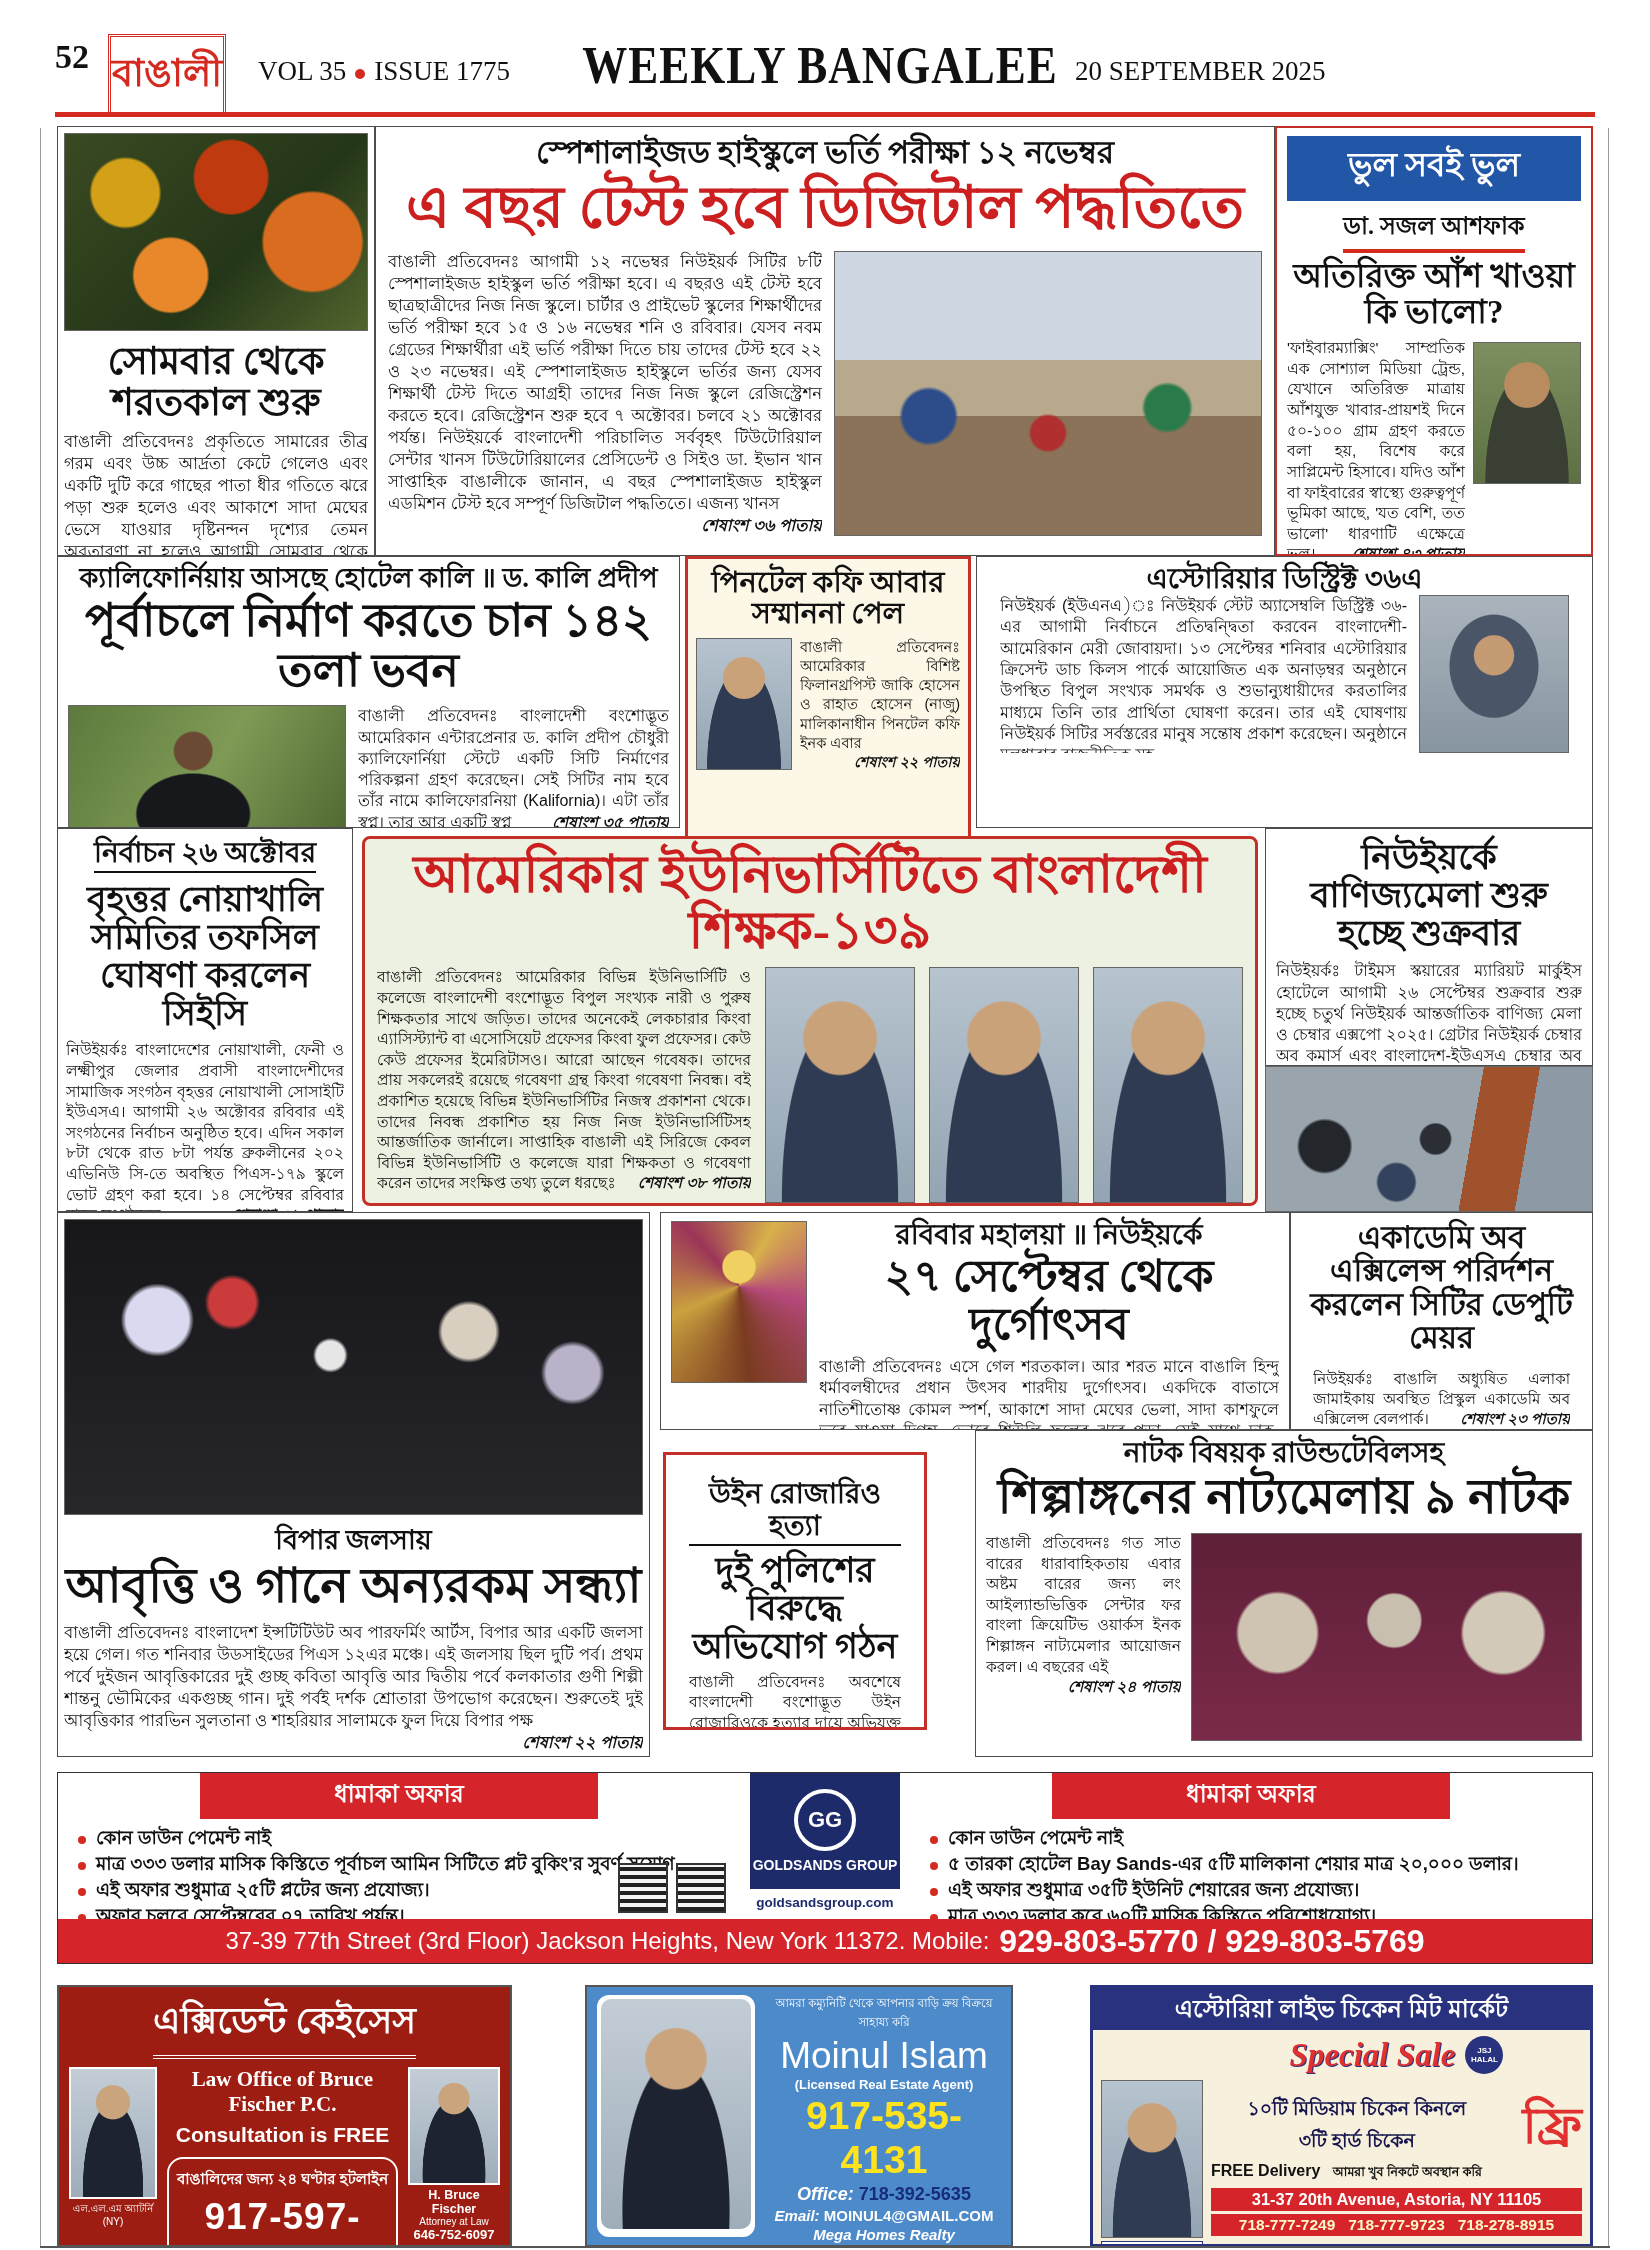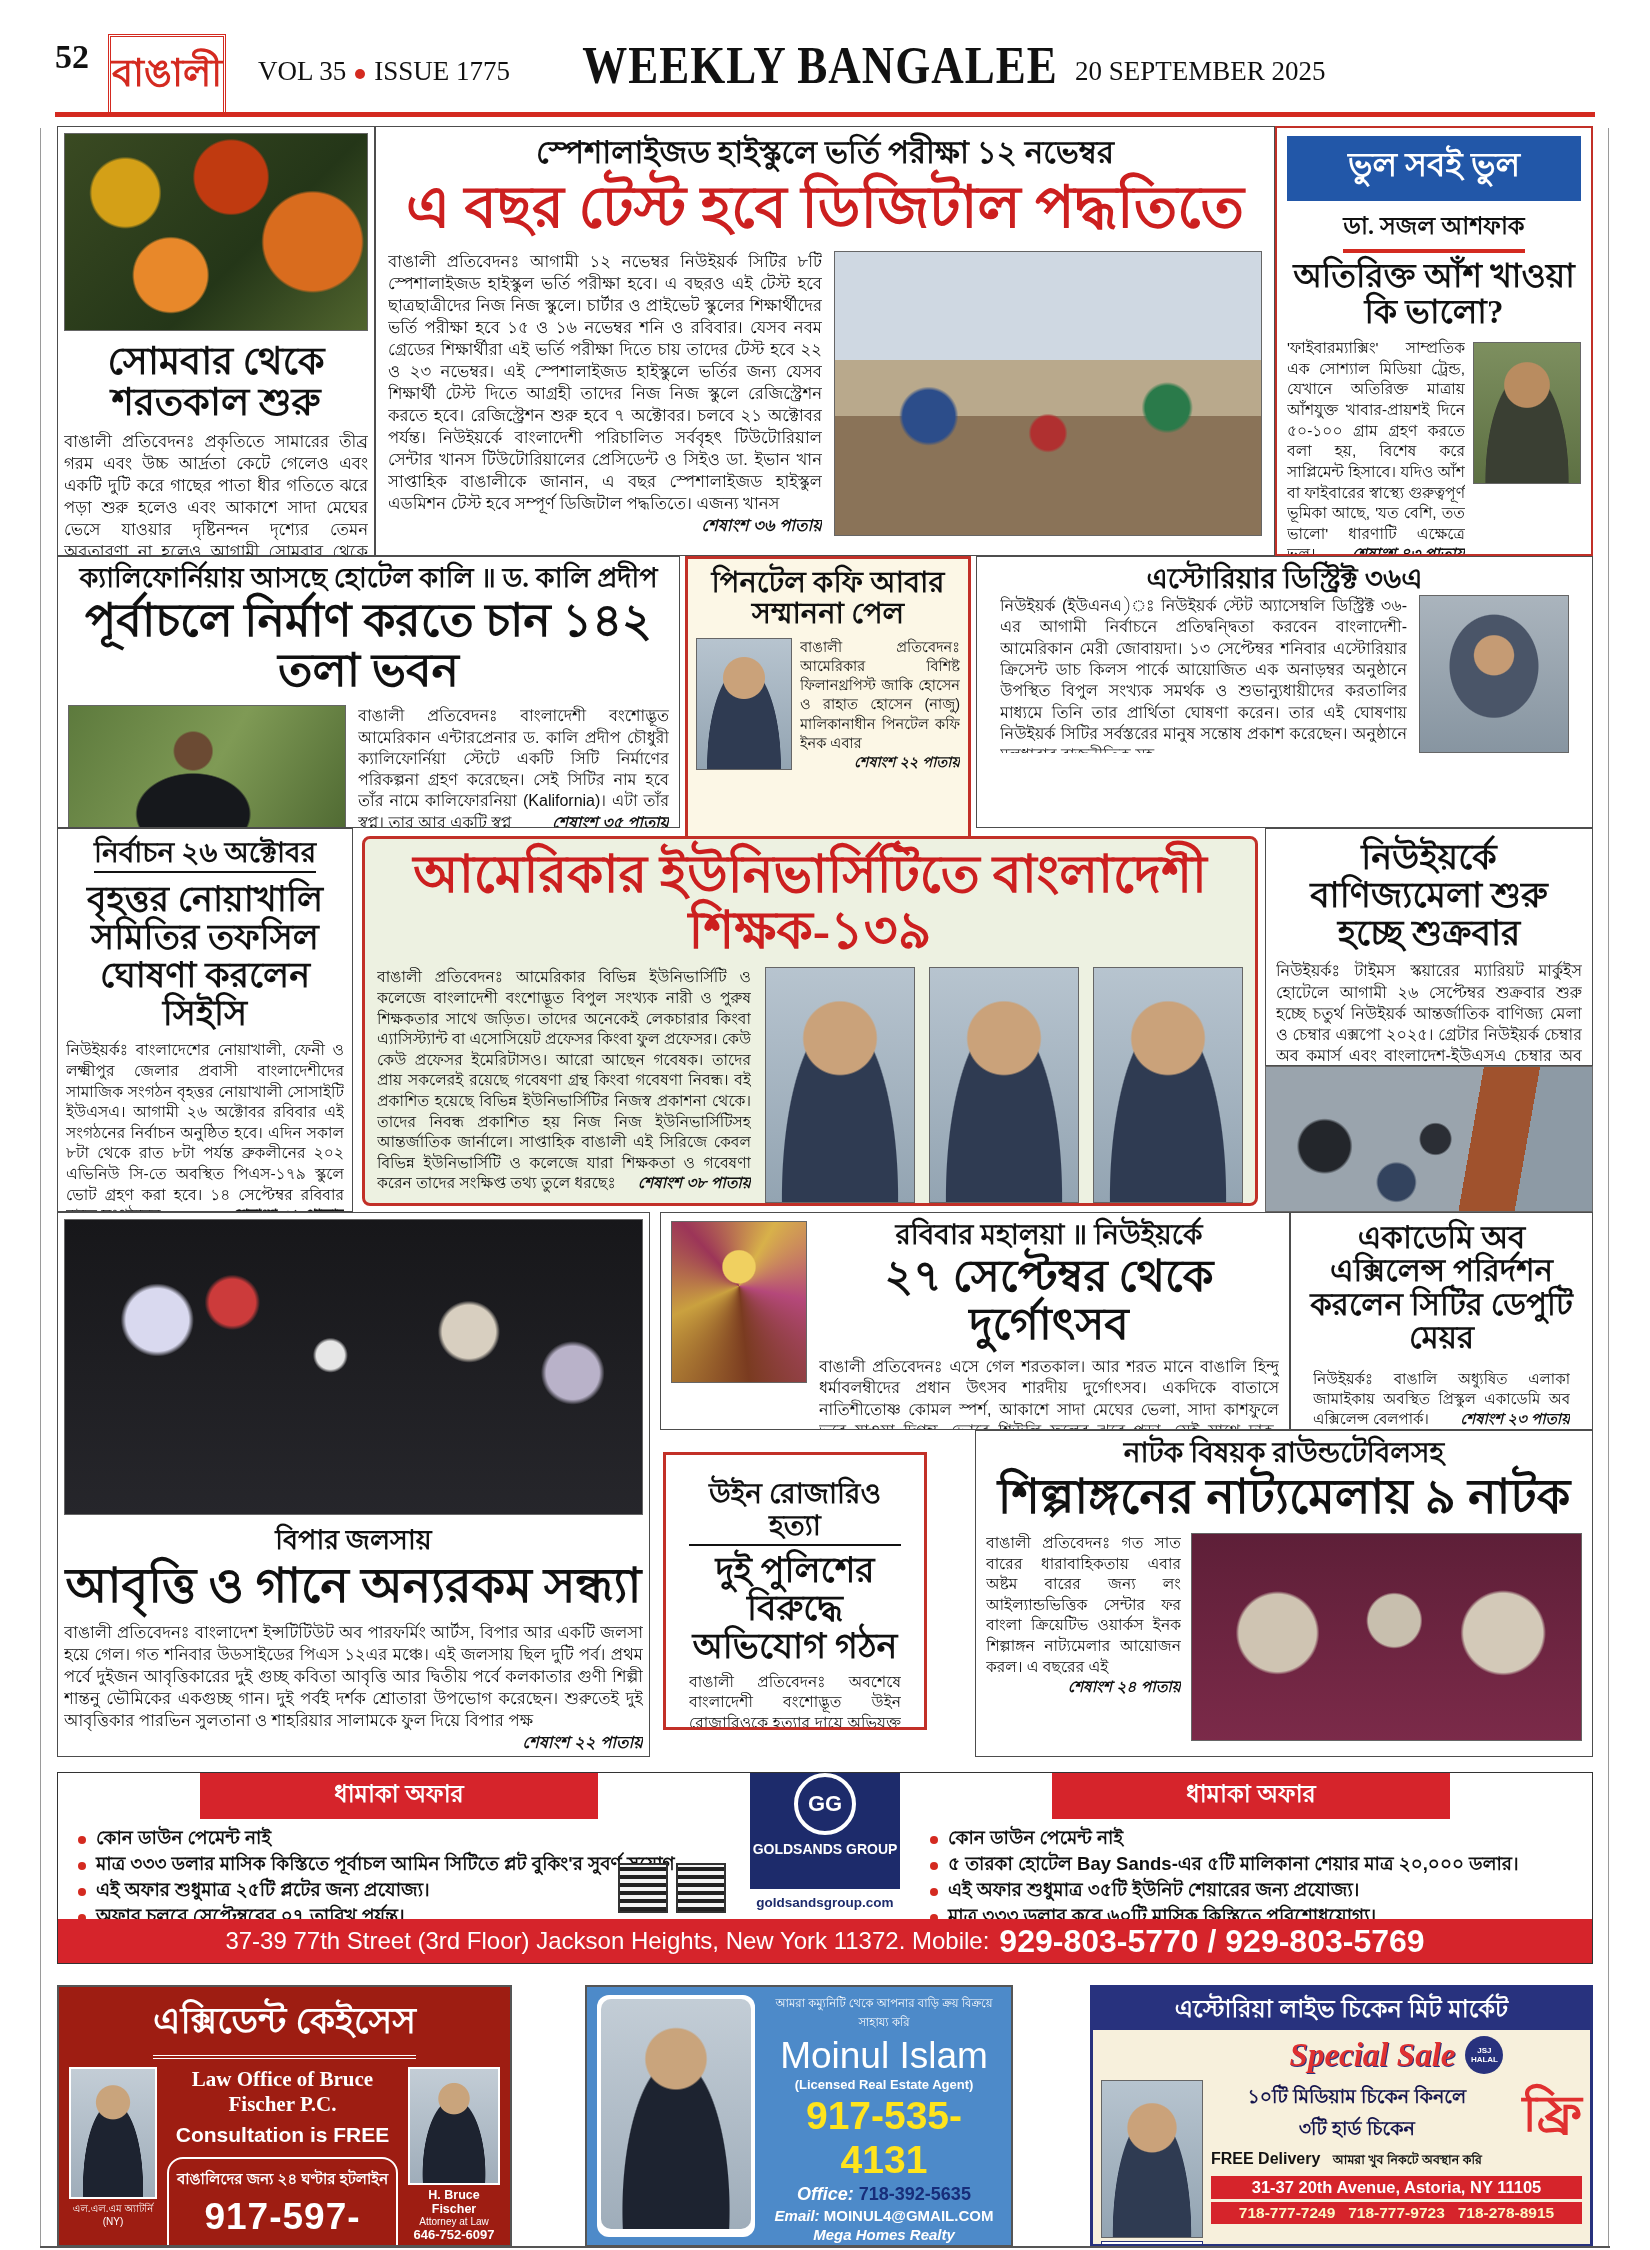--- a/index.html
+++ b/index.html
@@ -228,21 +228,21 @@
               <span class="dot"></span>
               <span>অফার চলবে সেপ্টেম্বরের ০৭ তারিখ পর্যন্ত।</span>
             </li>
         </ul>
         <div style="position:absolute;right:14px;bottom:8px;display:flex;gap:8px;">
           <div class="ph-qr" style="width:46px;height:46px;"></div>
           <div class="ph-qr" style="width:46px;height:46px;"></div>
         </div>
       </div>
       <div style="width:170px;flex:none;display:flex;flex-direction:column;align-items:center;">
-        <div style="width:150px;height:116px;background:#1d2b6b;display:flex;flex-direction:column;align-items:center;justify-content:flex-start;gap:6px;">
+        <div style="width:150px;height:116px;background:#1d2b6b;display:flex;flex-direction:column;align-items:center;justify-content:center;gap:6px;">
           <div style="width:54px;height:54px;border:4px solid #fff;border-radius:50%;color:#fff;font-weight:bold;font-size:22px;display:flex;align-items:center;justify-content:center;">GG</div>
           <div style="color:#fff;font-weight:bold;font-size:14px;text-align:center;">GOLDSANDS GROUP</div>
         </div>
         <div style="color:#1d2b6b;font-weight:bold;font-size:13.5px;margin-top:6px;">goldsandsgroup.com</div>
       </div>
       <div style="flex:1;position:relative;padding:0 10px;">
         <div style="width:60%;margin:0 auto;background:#d6242b;color:#fff;font-weight:bold;font-size:24px;text-align:center;padding:2px 0 4px;">ধামাকা অফার</div>
         <ul class="bullets">
           <li>
               <span class="dot"></span>
@@ -323,21 +323,21 @@
     <div style="display:flex;gap:8px;padding:6px 8px;">
       <div style="width:102px;flex:none;margin-top:44px;">
         <div class="photo portrait" style="height:158px;"></div>
         <div style="background:#fff;color:#28327e;font-weight:bold;font-size:14px;text-align:center;border:1px solid #28327e;margin-top:3px;padding:1px 0;">Mr. Gamal</div>
       </div>
       <div style="flex:1;">
         <div style="display:flex;align-items:center;justify-content:center;gap:10px;">
           <span class="serif" style="color:#e03030;font-size:33px;font-weight:bold;font-style:italic;text-shadow:1px 1px 0 #28327e;">Special Sale</span>
           <span style="width:38px;height:38px;flex:none;background:#28327e;color:#fff;border-radius:50%;font-size:8px;font-weight:bold;display:flex;align-items:center;justify-content:center;text-align:center;">JSJ HALAL</span>
         </div>
-        <div style="display:flex;align-items:center;gap:20px;margin-top:8px;">
+        <div style="display:flex;align-items:center;gap:20px;margin-top:20px;">
           <div style="flex:1;text-align:center;color:#15154d;font-weight:bold;">
             <div style="font-size:19px;">১০টি মিডিয়াম চিকেন কিনলে</div>
             <div style="font-size:19px;">৩টি হার্ড চিকেন</div>
           </div>
           <div style="color:#e03030;font-size:50px;font-weight:bold;flex:none;line-height:1;">ফ্রি</div>
         </div>
         <div style="margin-top:4px;">
           <b style="font-size:16px;">FREE Delivery</b>
           <span style="font-size:12.5px;font-weight:bold;margin-left:8px;">আমরা খুব নিকটে অবস্থান করি</span>
         </div>

